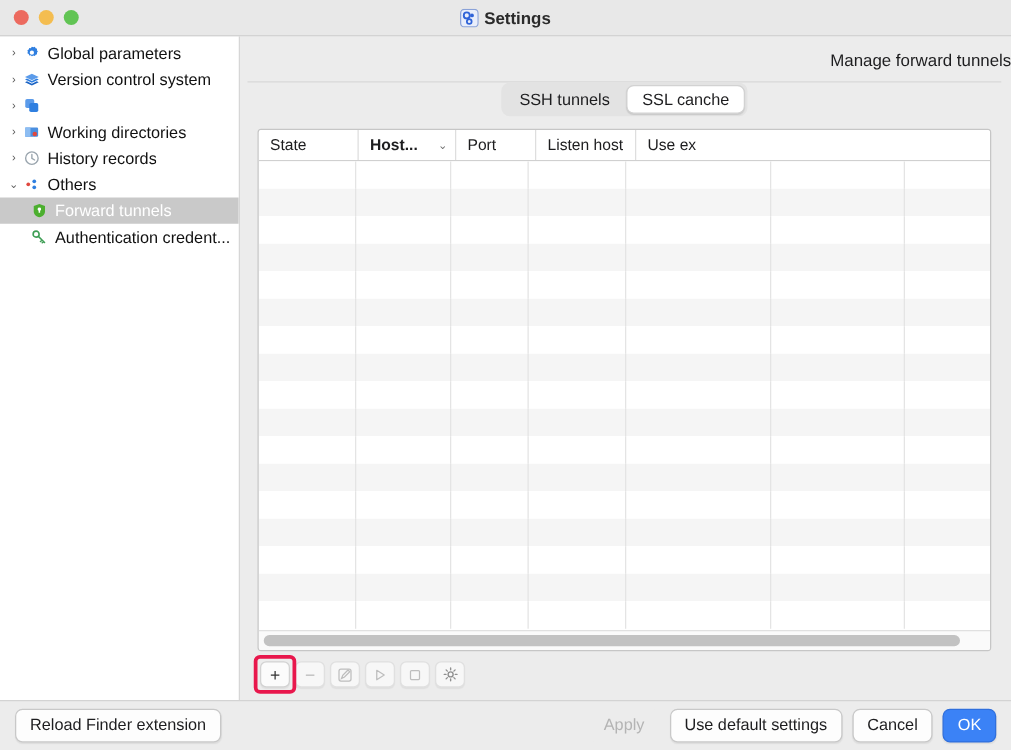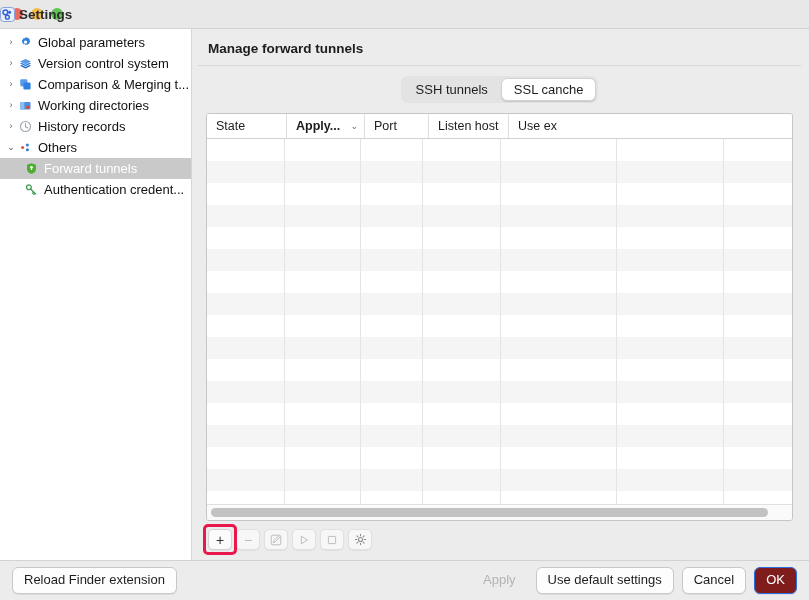--- a/index.html
+++ b/index.html
@@ -49,21 +49,21 @@
   }
   .light.red    { background: #ec6a5f; }
   .light.yellow { background: #f4bd50; }
   .light.green  { background: #61c454; }
   .title-center {
     position: absolute;
     left: 0; right: 0;
     top: 0; bottom: 0;
     display: flex;
     align-items: center;
-    justify-content: flex-start;
+    justify-content: center;
     gap: 4px;
     pointer-events: none;
   }
   .title-text {
     font-size: 13.5px;
     font-weight: bold;
     color: #2b2b2b;
   }
   .settings-icon {
     width: 15px;
@@ -132,32 +132,32 @@
     min-width: 0;
     background: #ececec;
     display: flex;
     flex-direction: column;
     padding: 0 0 0 0;
     box-sizing: border-box;
     overflow: hidden;
   }
   .content-title {
     font-size: 13.5px;
-    font-weight: bold;
+    font-weight: normal;
     color: #1d1d1f;
     padding: 12px 0 9px 16px;
+    text-align: right;
   }
   .content-inner {
     margin: 0 8px 0 6px;
     flex: 1;
     display: flex;
     flex-direction: column;
     min-height: 0;
     border-top: 1px solid #d8d8d8;
-    padding-top: 10px;
     box-sizing: border-box;
   }
 
   
   .segmented-wrap {
     display: flex;
     justify-content: center;
     margin-bottom: 10px;
   }
   .segmented {
@@ -320,21 +320,21 @@
     white-space: nowrap;
     line-height: 1.25;
   }
   .btn.disabled {
     color: #b4b4b4;
     background: #ececec;
     border-color: transparent;
     box-shadow: none;
   }
   .btn.primary {
-    background: #7f1d1d;
+    background: #3b82f6;
     border-color: #2f6fdd;
     color: #ffffff;
   }
 </style>
 </head>
 <body>
 
 <div id="app">
 
   <div class="titlebar">
@@ -384,21 +384,20 @@
       </div>
 
       <div class="nav-item">
         <span class="twisty">›</span>
         <span class="nav-icon">
           <svg width="13" height="13" viewBox="0 0 13 13">
               <rect x="1.2" y="1.2" width="7.2" height="7.2" rx="1.4" fill="#5b9bea"></rect>
               <rect x="4.4" y="4.4" width="7.2" height="7.2" rx="1.4" fill="#2f7fe0"></rect>
             </svg>
         </span>
-        <span class="nav-label">Comparison &amp; Merging t...</span>
       </div>
 
       <div class="nav-item">
         <span class="twisty">›</span>
         <span class="nav-icon">
           <svg width="13" height="13" viewBox="0 0 13 13">
               <rect x="1" y="3" width="10.5" height="7.4" rx="1" fill="#4a8fe0"></rect>
               <rect x="1" y="3" width="4.4" height="7.4" fill="#8dbdf2"></rect>
               <circle cx="8.8" cy="8.2" r="1.8" fill="#e0483f"></circle>
             </svg>
@@ -461,21 +460,21 @@
           <div class="segmented">
             <div class="seg">SSH tunnels</div>
             <div class="seg active">SSL canche</div>
           </div>
         </div>
 
         <div class="table-panel">
           <div class="thead">
             <div class="th" style="width:80px">State</div>
             <div class="th sorted" style="width:78px">
-              <span>Apply...</span>
+              <span>Host...</span>
               <span class="sort-caret">⌄</span>
             </div>
             <div class="th" style="width:64px">Port</div>
             <div class="th" style="width:80px">Listen host</div>
             <div class="th" style="width:70px">Use ex</div>
           </div>
 
           <div class="tbody" id="tbody">
               <div class="trow odd">
                 <div class="tcell" style="width: 80px;"></div>

